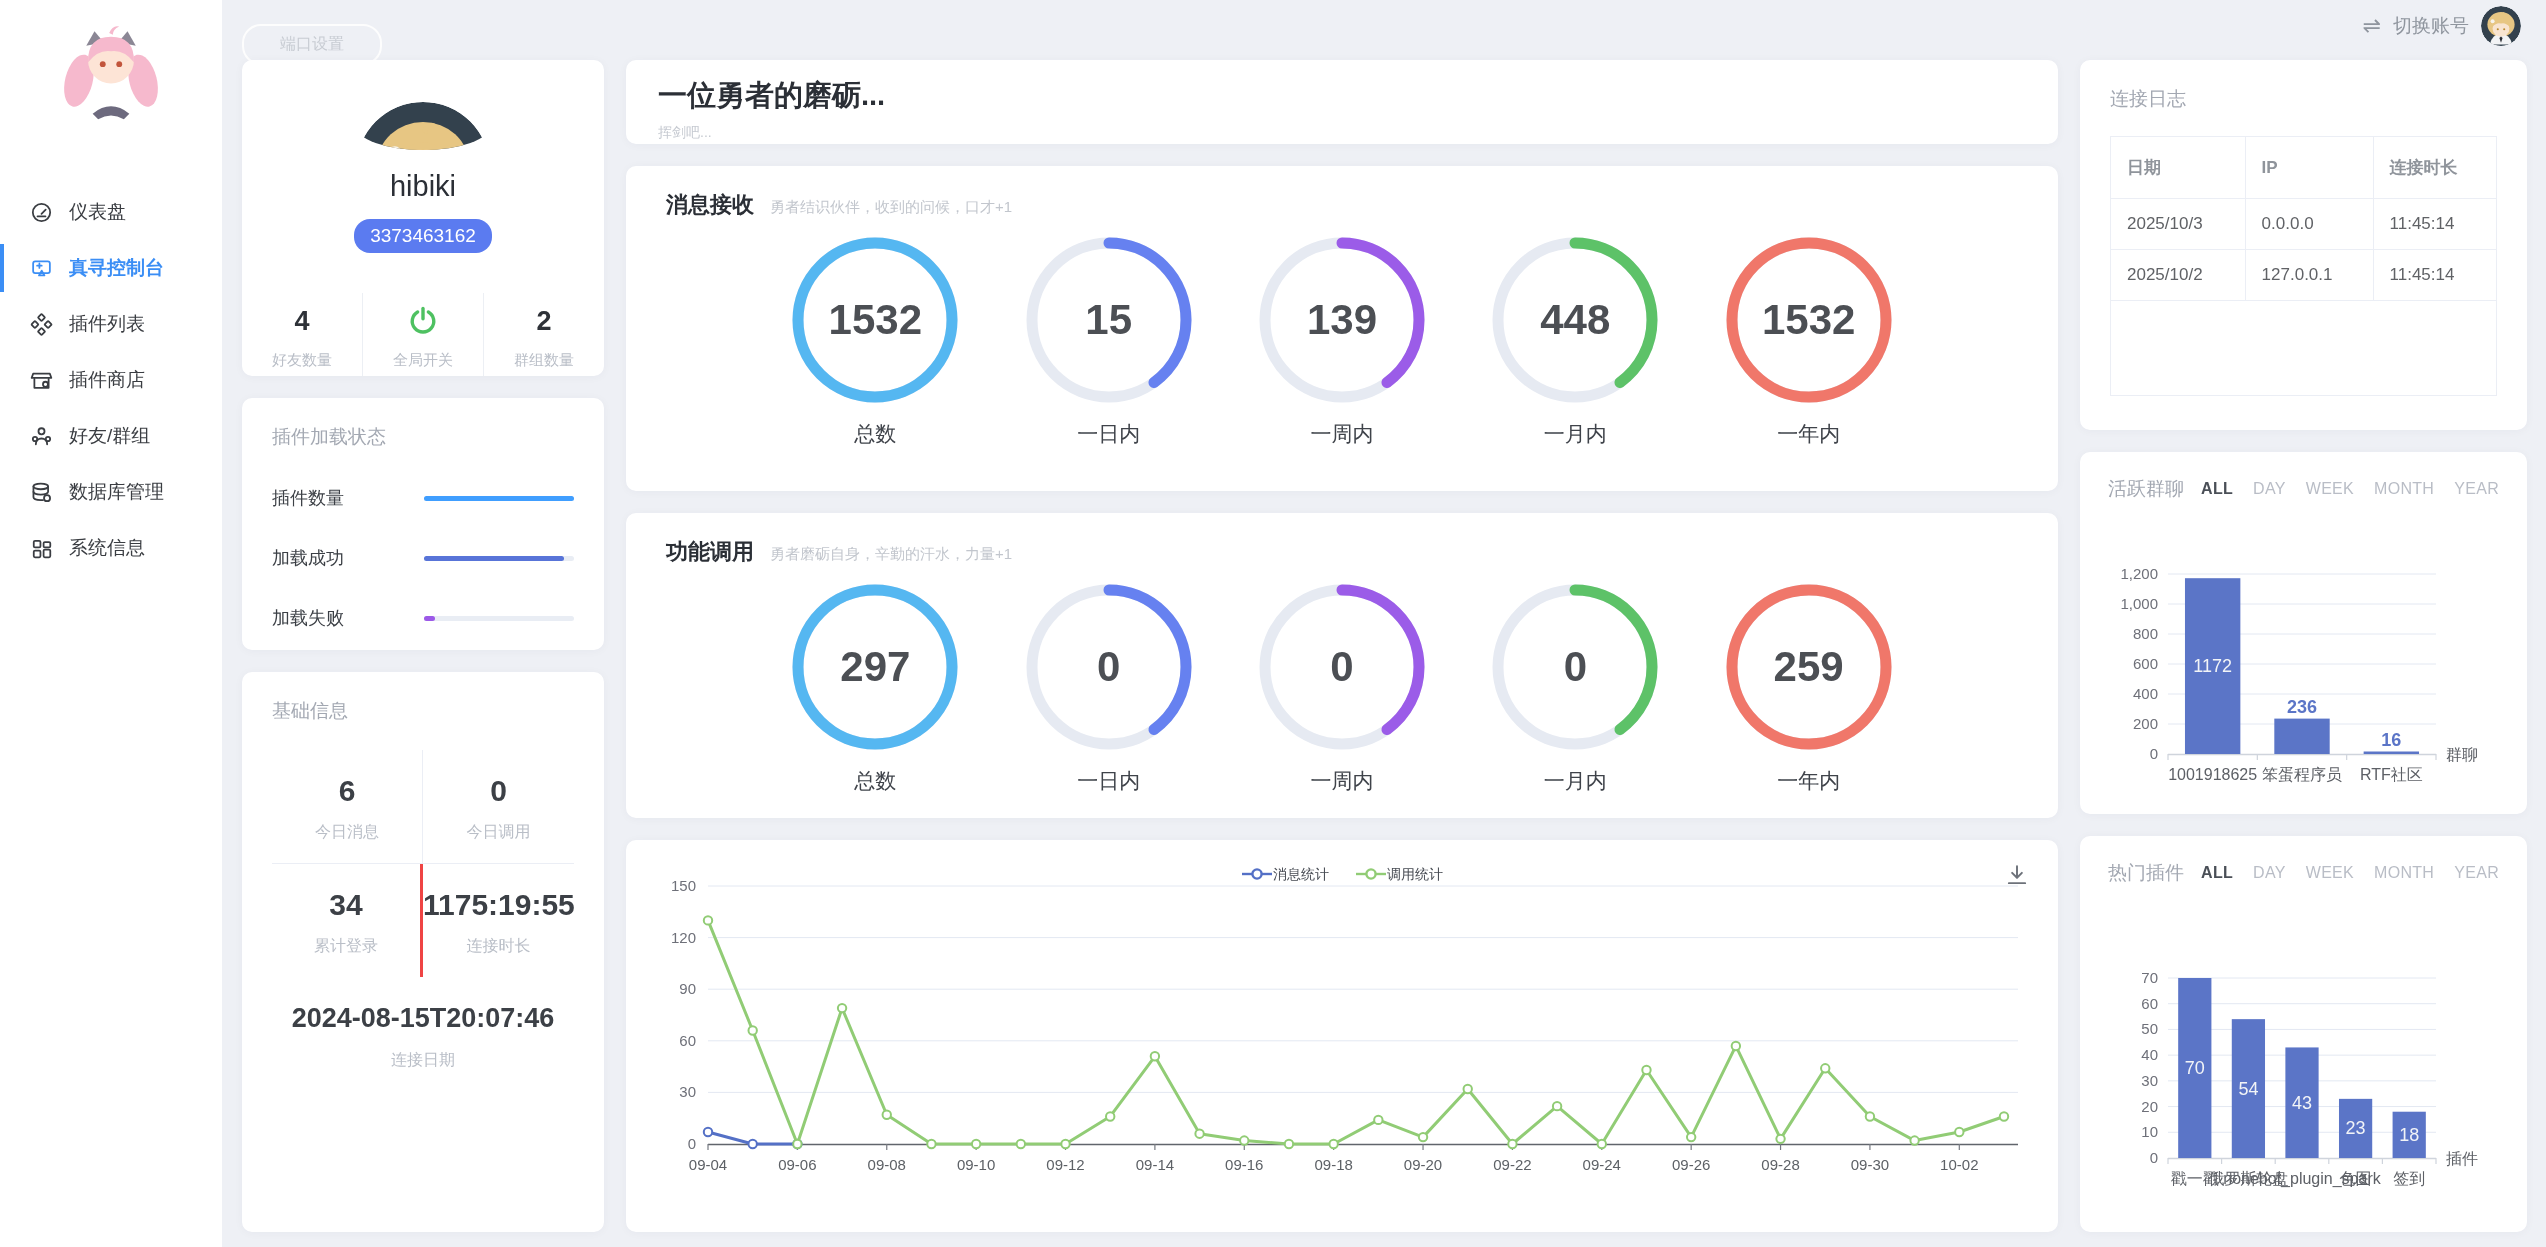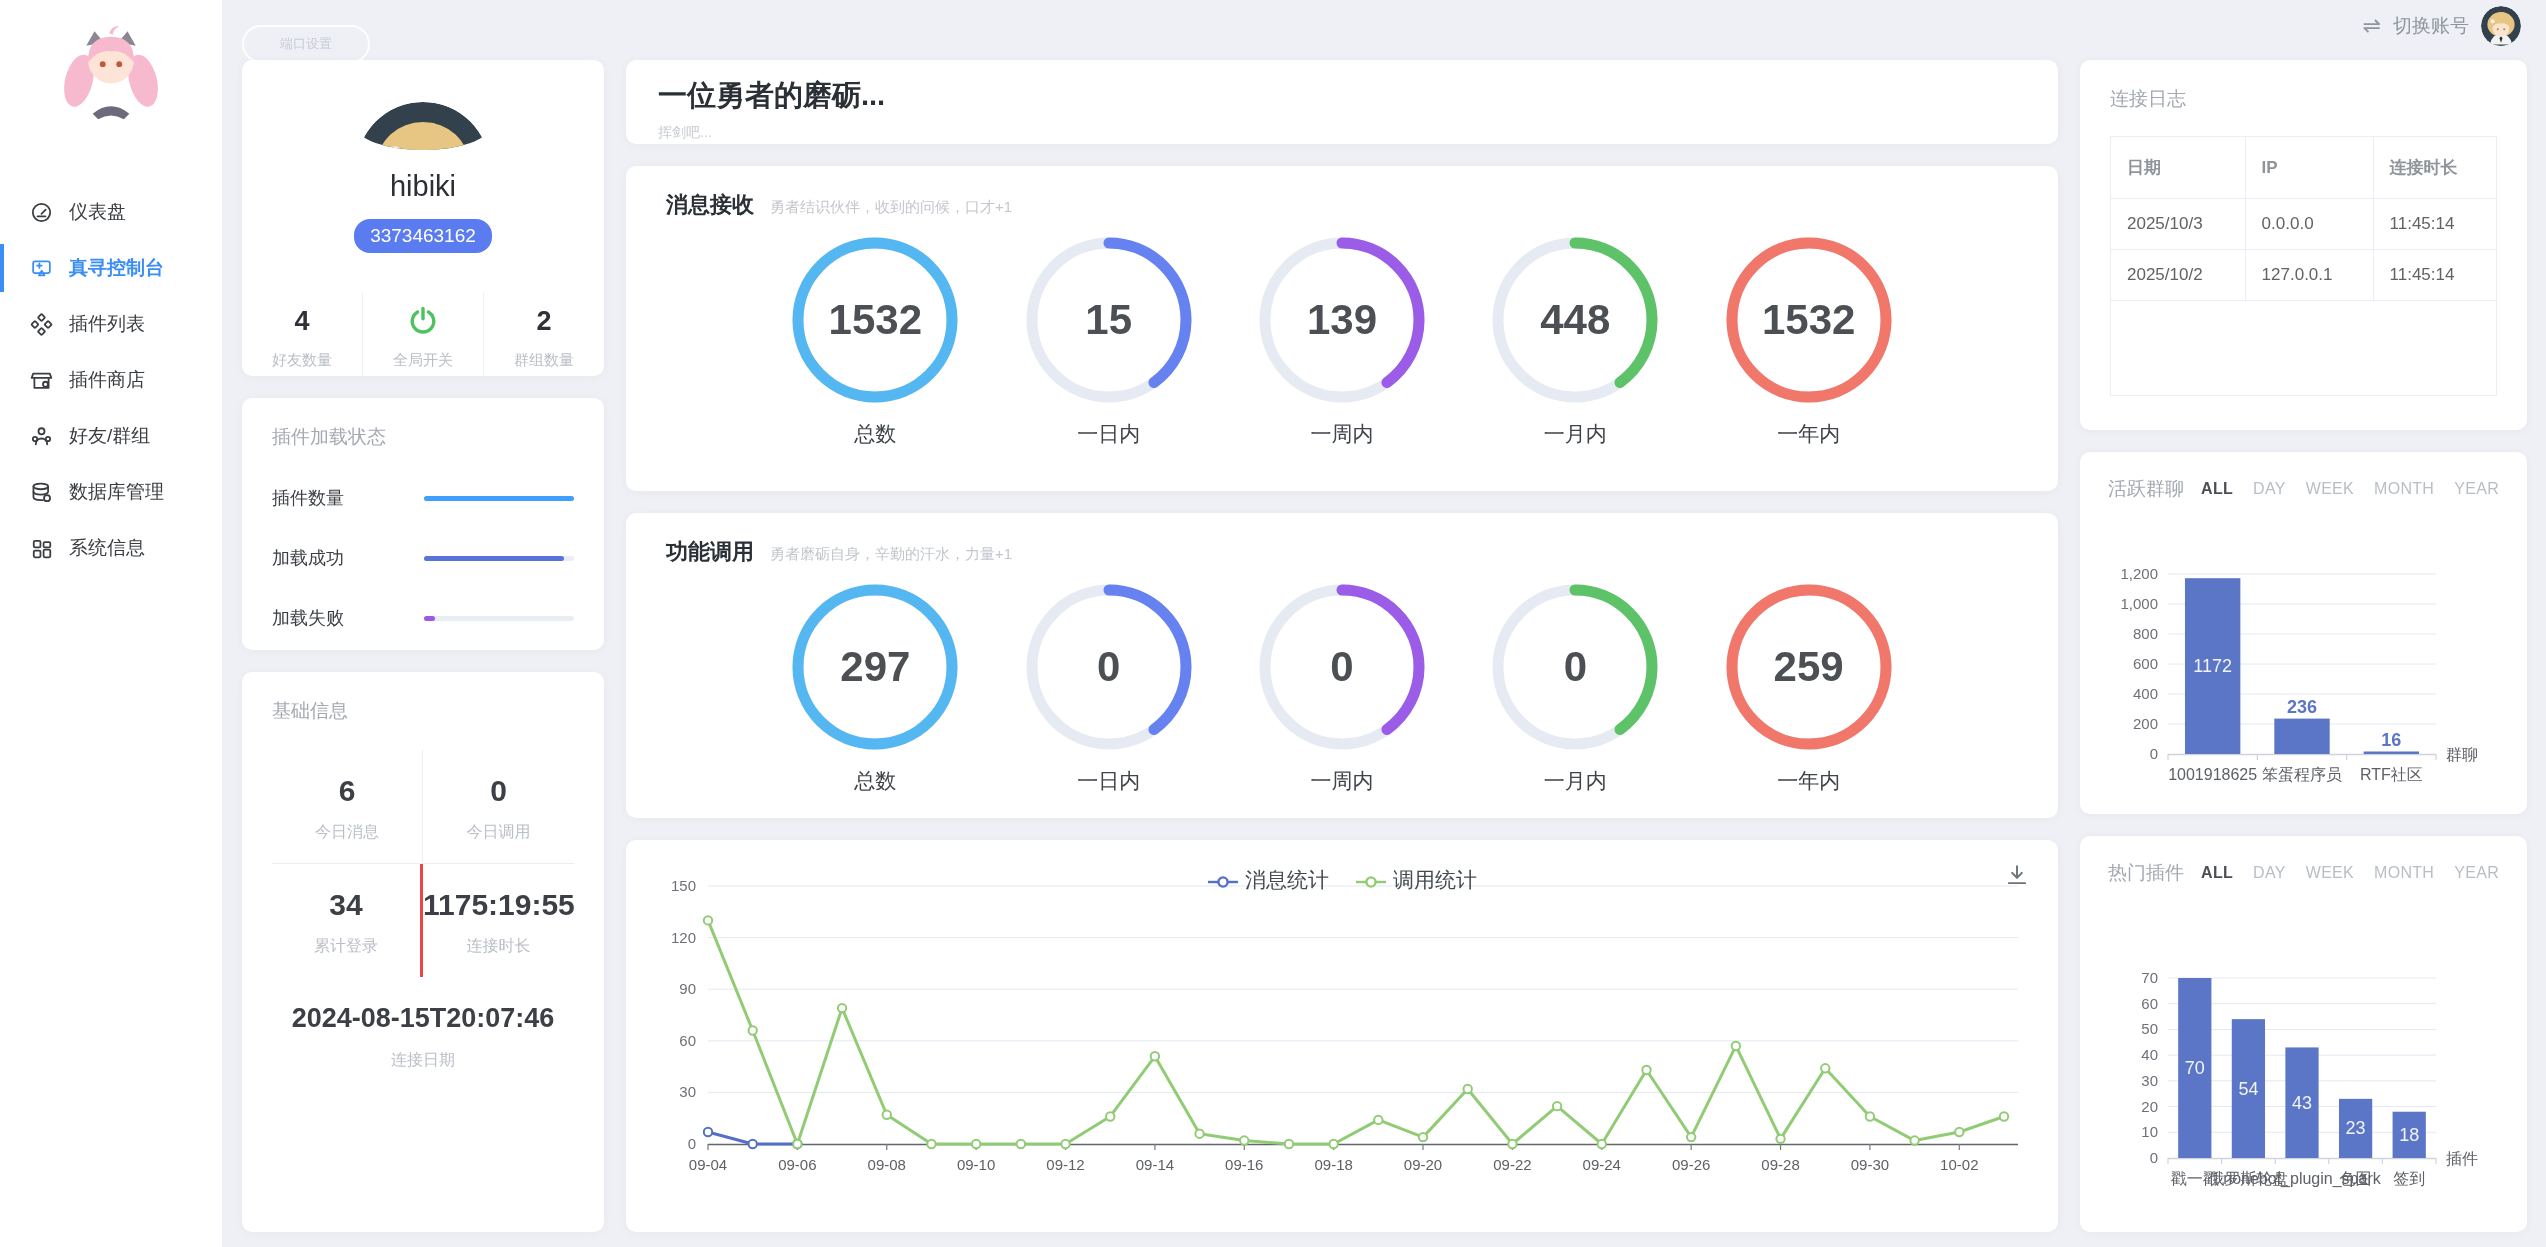--- a/index.html
+++ b/index.html
@@ -16,21 +16,21 @@
   .nav-item { position:relative; display:flex; align-items:center; height:56px; padding-left:30px;
               cursor:pointer; color:#3a3d42; font-size:19px; font-weight:500; }
   .nav-item .nav-ico { width:24px; height:24px; margin-right:15px; display:flex; align-items:center; }
   .nav-item.active { color:#3b8ef5; font-weight:700; }
   .nav-item.active::before { content:""; position:absolute; left:0; top:4px; bottom:4px; width:4px; background:#3b8ef5; }
 
   
   .page { flex:1; display:flex; flex-direction:column; height:100%; }
   .topbar { height:52px; display:flex; align-items:center; justify-content:space-between; padding:0 26px 0 20px; }
   .port-btn { border:2px solid #fdfdfd; background:transparent; border-radius:19px; padding:8px 36px;
-              color:#c8ccd3; font-size:13px; cursor:pointer; font-family:inherit;margin-top:36px; }
+              color:#c8ccd3; font-size:16px; cursor:pointer; font-family:inherit;margin-top:36px; }
   .tb-right { display:flex; align-items:center; gap:12px; color:#8f959e; font-size:19px; cursor:pointer; }
   .swap-ico { font-size:22px; line-height:1; }
   .avatar-mini { width:40px; height:40px; border-radius:50%; overflow:hidden; display:block; }
 
   .main { flex:1; display:flex; gap:22px; padding:8px 20px 18px 20px; }
   .card { background:#fff; border-radius:10px; box-shadow:0 1px 10px rgba(20,40,80,.04); }
 
   .col1 { width:362px; flex:0 0 362px; display:flex; flex-direction:column; gap:22px; }
   .col2 { flex:1; display:flex; flex-direction:column; gap:22px; }
   .col3 { width:447px; flex:0 0 447px; display:flex; flex-direction:column; gap:22px; }
@@ -85,21 +85,21 @@
   .ring-wrap { position:relative; width:168px; height:168px; }
   .ring-value { position:absolute; inset:0; display:flex; align-items:center; justify-content:center;
                 font-size:42px; font-weight:700; color:#4c4f54; }
   .ring-label { margin-top:16px; font-size:21px; color:#3f434a; }
 
   
   .stats-card { flex:1; padding:24px 30px; position:relative; }
   .stats-head { display:flex; align-items:center; }
   .stats-head .h-title { font-size:22px; font-weight:700; color:#2b2f36; }
   .legend { position:absolute; left:0; right:0; top:26px; display:flex; justify-content:center; gap:26px; pointer-events:none; }
-  .legend-item { display:flex; align-items:flex-end; gap:6px; font-size:21px; color:#464a52; pointer-events:auto; cursor:pointer; }
+  .legend-item { display:flex; align-items:center; font-size:14px; color:#464a52; pointer-events:auto; cursor:pointer; }
   .dl-btn { position:absolute; right:28px; top:22px; cursor:pointer; }
 
   
   .log-card { height:370px; padding:26px 30px; }
   .log-table-wrap { border:1px solid #ebeef5; margin-top:24px; height:260px; }
   table.log-table { width:100%; border-collapse:collapse; font-size:17px; }
   .log-table th { text-align:left; color:#8f949b; font-weight:700; padding:19px 0 19px 16px; border-bottom:1px solid #ebeef5; border-right:1px solid #ebeef5; }
   .log-table td { color:#606266; padding:15px 0 15px 16px; border-bottom:1px solid #ebeef5; border-right:1px solid #ebeef5; }
   .log-table th:last-child, .log-table td:last-child { border-right:none; }
 

